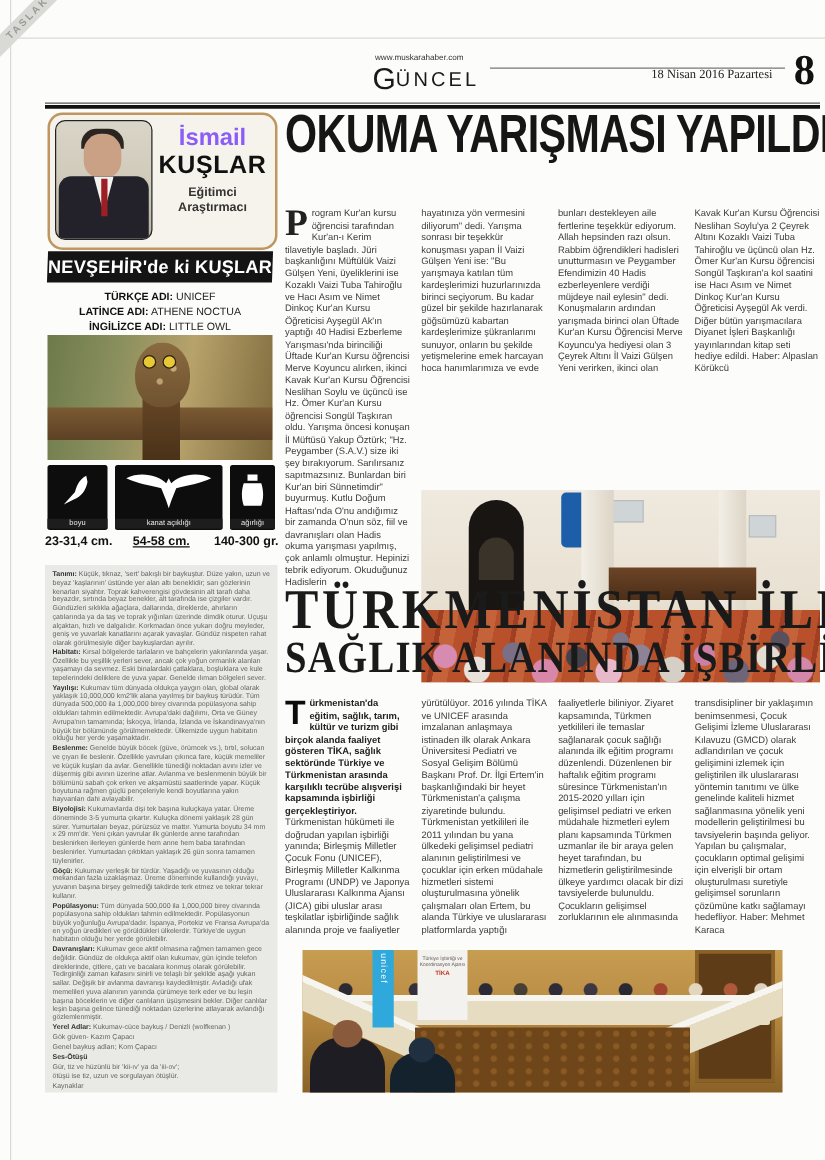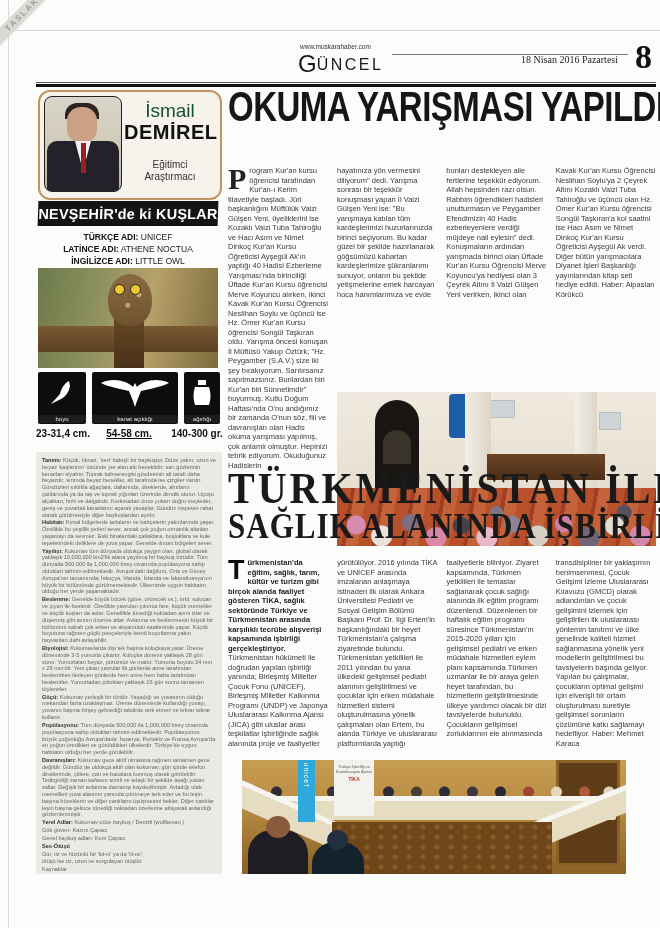--- a/index.html
+++ b/index.html
@@ -30,23 +30,23 @@
   
   .author-box{position:absolute;left:38px;top:90px;width:180px;height:106px;border:2px solid #bf965f;border-radius:12px;background:#f6f3ec;}
   .author-photo{position:absolute;left:4px;top:4px;width:76px;height:94px;border-radius:8px;border:1px solid #222;
     background:linear-gradient(#d9d5c8 0%,#cfc9b8 55%,#b9b2a0 100%);overflow:hidden;}
   .a-head{position:absolute;left:22px;top:10px;width:30px;height:36px;border-radius:14px;background:#caa184;}
   .a-hair{position:absolute;left:20px;top:6px;width:34px;height:16px;border-radius:12px 12px 0 0;background:#2b2420;}
   .a-suit{position:absolute;left:2px;top:44px;width:72px;height:50px;background:#23222a;border-radius:10px 10px 0 0;}
   .a-shirt{position:absolute;left:30px;top:44px;width:16px;height:30px;background:#f4f2ee;clip-path:polygon(0 0,100% 0,50% 100%);}
   .a-tie{position:absolute;left:36px;top:46px;width:5px;height:30px;background:#9d1f24;}
   .author-text{position:absolute;left:84px;top:8px;width:92px;text-align:center;}
-  .author-first{font-size:19px;font-weight:normal;color:#14532d;line-height:21px;}
+  .author-first{font-size:19px;font-weight:bold;color:#8b5cf6;line-height:21px;}
   .author-last{font-size:20px;font-weight:bold;color:#111;line-height:22px;letter-spacing:.5px;}
-  .author-role{font-size:10px;font-weight:normal;color:#333;line-height:12px;margin-top:16px;}
+  .author-role{font-size:10px;font-weight:bold;color:#333;line-height:12px;margin-top:6px;}
 
   .series-banner{position:absolute;left:38px;top:201px;width:180px;height:25px;background:#141414;color:#fff;
     display:flex;align-items:center;justify-content:center;font-weight:bold;font-size:14.5px;letter-spacing:.2px;transform:skewX(-2deg);}
   .bird-names{position:absolute;left:38px;top:231px;width:180px;text-align:center;font-size:8.5px;color:#222;line-height:12px;}
   .bird-names b{color:#111;}
 
   .owl-photo{position:absolute;left:38px;top:268px;width:180px;height:100px;overflow:hidden;
     background:linear-gradient(100deg,#6d7a4a 0%,#8a8f5e 30%,#b7a26b 60%,#7e6a3c 100%);}
   .owl-fence{position:absolute;left:0;top:58px;width:180px;height:26px;background:linear-gradient(#7a5a33,#5d4124);}
   .owl-post{position:absolute;left:76px;top:40px;width:30px;height:60px;background:linear-gradient(#6b4b28,#4a3118);}
@@ -173,21 +173,21 @@
   <div class="author-box">
     <div class="author-photo">
       <div class="a-hair"></div>
       <div class="a-head"></div>
       <div class="a-suit"></div>
       <div class="a-shirt"></div>
       <div class="a-tie"></div>
     </div>
     <div class="author-text">
       <div class="author-first">İsmail</div>
-      <div class="author-last">DEMİREL</div>
+      <div class="author-last">KUŞLAR</div>
       <div class="author-role">
         <div>Eğitimci</div>
         <div>Araştırmacı</div>
       </div>
     </div>
   </div>
 
   <div class="series-banner">NEVŞEHİR'de ki KUŞLAR</div>
 
   <div class="bird-names">

